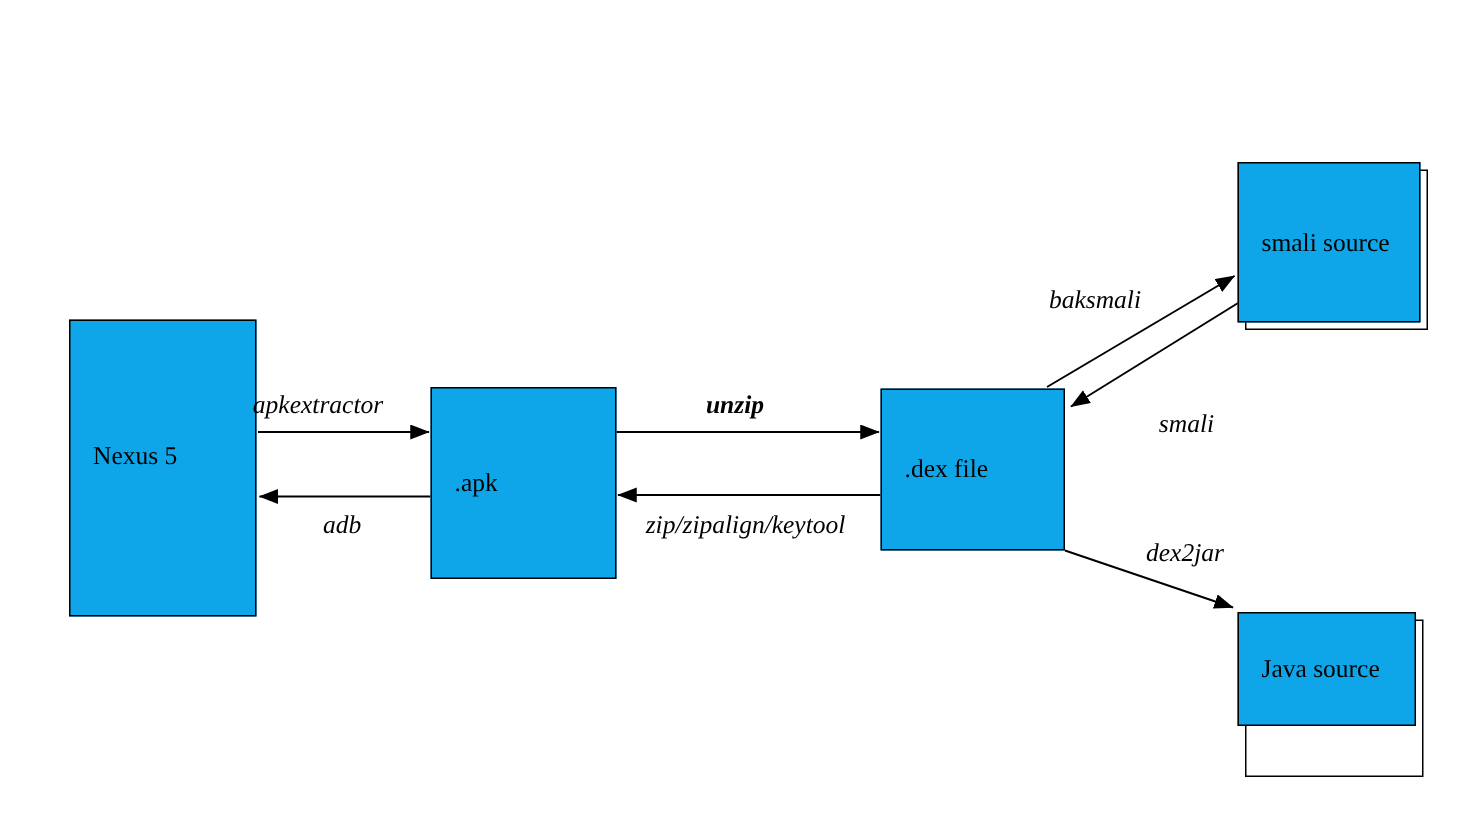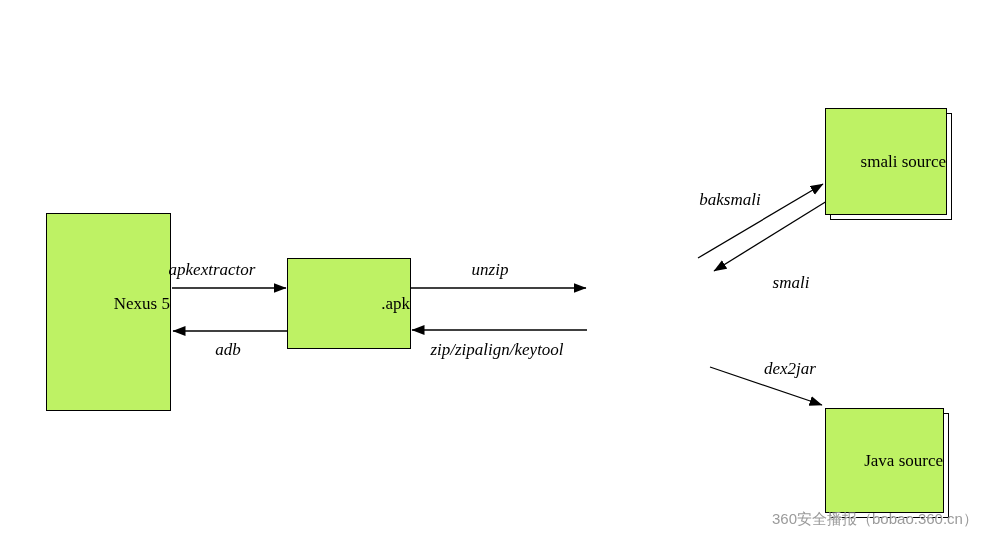--- a/index.html
+++ b/index.html
@@ -24,26 +24,27 @@
     height: 543px;
   }
   .arrows-layer line {
     stroke: #000000;
     stroke-width: 1.3;
   }
   .node {
     position: absolute;
     box-sizing: border-box;
     border: 1.5px solid #000000;
-    background: #bef264;
+    background: #0ea5e9;
     display: flex;
     align-items: center;
-    justify-content: flex-end;
+    justify-content: flex-start;
     font-size: 17px;
     white-space: nowrap;
+    padding-left: 15px;
   }
   .node-shadow {
     position: absolute;
     box-sizing: border-box;
     border: 1.5px solid #000000;
     background: #ffffff;
   }
   .node-nexus5 { padding-bottom: 16px; }
   .edge-label {
     position: absolute;
@@ -83,36 +84,38 @@
     <line x1="710" y1="367" x2="822" y2="405" marker-end="url(#arrowhead)"></line>
   </svg>
 
   <div class="node-shadow" style="left:830px; top:113px; width:122px; height:107px;"></div>
   <div class="node-shadow" style="left:830px; top:413px; width:119px; height:105px;"></div>
 
   <div class="node node-nexus5" style="left:46px; top:213px; width:125px; height:198px;">
     <span>Nexus 5</span>
   </div>
 
-  <div class="node" style="left:287px; top:258px; width:124px; height:91px;">
+  <div class="node" style="left:287px; top:258px; width:124px; height:128px;">
     <span>.apk</span>
   </div>
 
+  <div class="node" style="left:587px; top:259px; width:123px; height:108px;">
+    <span>.dex file</span>
+  </div>
 
   <div class="node" style="left:825px; top:108px; width:122px; height:107px;">
     <span>smali source</span>
   </div>
 
-  <div class="node" style="left:825px; top:408px; width:119px; height:105px;">
+  <div class="node" style="left:825px; top:408px; width:119px; height:76px;">
     <span>Java source</span>
   </div>
 
   <div class="edge-label" style="left:212px; top:270px;">apkextractor</div>
   <div class="edge-label" style="left:228px; top:350px;">adb</div>
-  <div class="edge-label" style="left:490px; top:270px;">unzip</div>
+  <div class="edge-label" style="left:490px; top:270px;font-weight:bold;">unzip</div>
   <div class="edge-label" style="left:497px; top:350px;font-family:Liberation Serif, serif;">zip/zipalign/keytool</div>
   <div class="edge-label" style="left:730px; top:200px;">baksmali</div>
   <div class="edge-label" style="left:791px; top:264px;margin-top:19px;">smali</div>
   <div class="edge-label" style="left:790px; top:353px;margin-top:16px;">dex2jar</div>
 
-  <div class="watermark">360安全播报（bobao.360.cn）</div>
 
 </div>
 
 </body></html>

